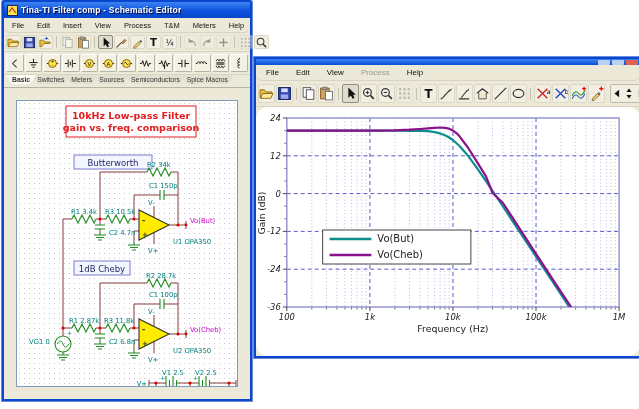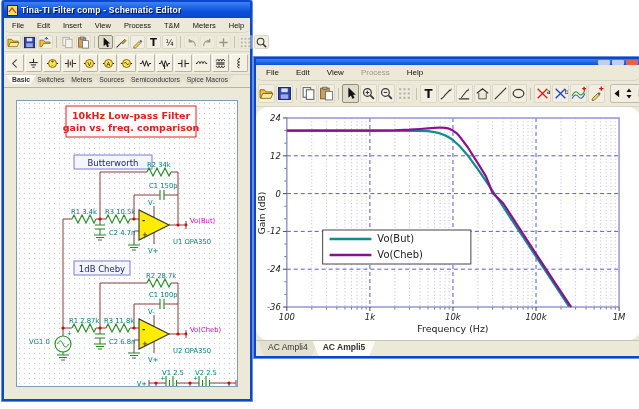--- a/index.html
+++ b/index.html
@@ -679,19 +679,15 @@
           <path d="M31.0 23.6L70.8 23.6L114.5 23.6L139.6 23.3L154.3 22.7L164.8 22.0L172.9 21.4L179.5 20.8L185.1 20.5L189.9 20.8L194.2 21.7L198.0 23.6L201.5 26.1L204.6 29.3L212.7 40.0L223.1 56.4L231.2 69.3L237.8 86.0L248.3 96.0L256.4 108.3L268.6 127.2L281.5 146.8L293.7 165.3L306.6 184.9L316.8 200.0" fill="none" stroke="#8c0f8c" stroke-width="2.2" stroke-linejoin="round"></path>
           <g>
             <rect x="67" y="123" width="149" height="34" fill="#fff" stroke="#444" stroke-width="1"></rect>
             <line x1="74" y1="132" x2="116" y2="132" stroke="#0f8c8c" stroke-width="2.4"></line>
             <text x="122" y="135.5" font-size="10" fill="#222">Vo(But)</text>
             <line x1="74" y1="148" x2="116" y2="148" stroke="#8c0f8c" stroke-width="2.4"></line>
             <text x="122" y="151.5" font-size="10" fill="#222">Vo(Cheb)</text>
           </g>
         </svg>
     </div>
-    <div class="tabstrip">
-        <span class="tab">AC Ampli4</span>
-        <span class="tab active">AC Ampli5</span>
-      </div>
   </div>
 
 </div>
 
 </body></html>

